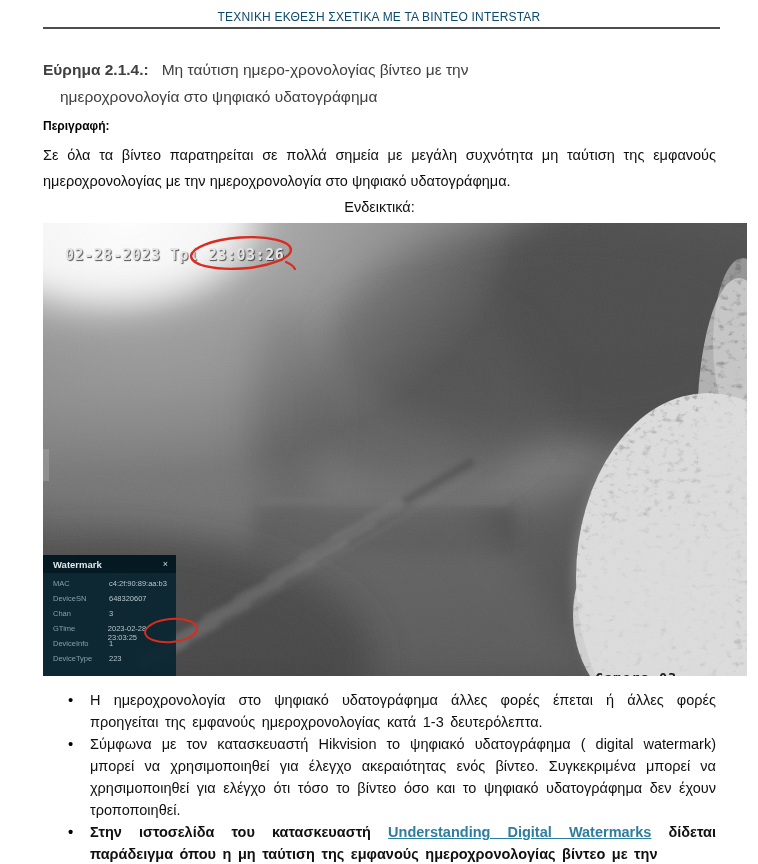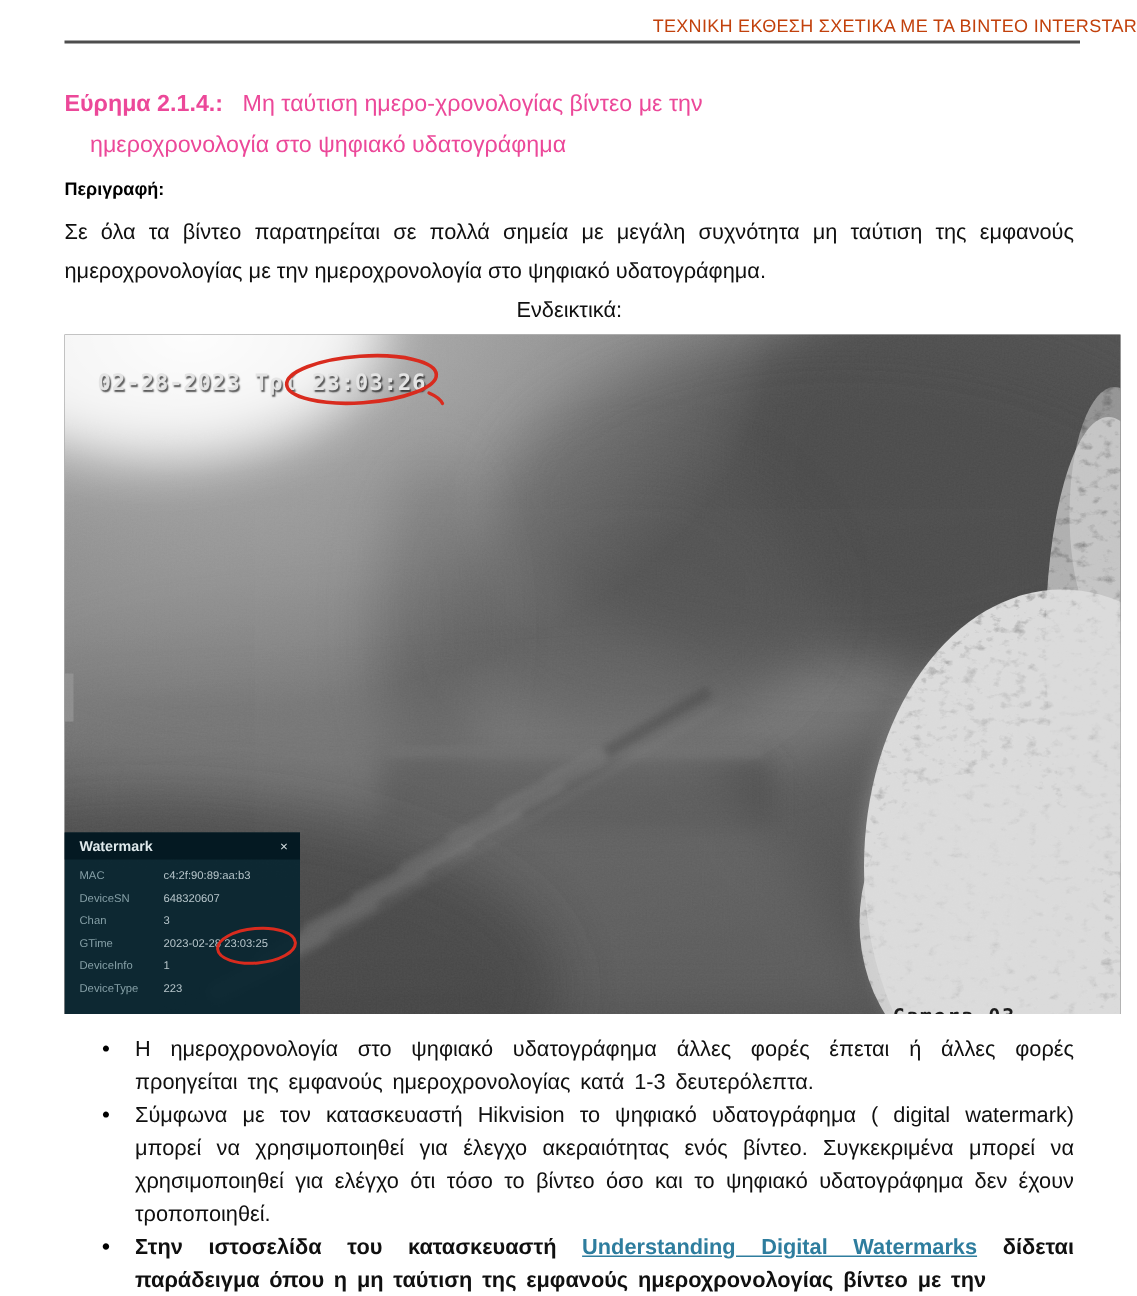--- a/index.html
+++ b/index.html
@@ -3,25 +3,25 @@
 <meta charset="utf-8">
 <style>
   html,body{margin:0;padding:0;}
   body{
     width:758px;height:864px;overflow:hidden;background:#ffffff;
     font-family:"Liberation Sans", sans-serif;color:#111;
   }
   .page{position:relative;width:758px;height:864px;background:#fff;}
 
   
-  .doc-header{padding-top:10px;text-align:right;font-size:12px;letter-spacing:.2px;color:#c2410c;}
+  .doc-header{padding-top:10px;text-align:center;font-size:12px;letter-spacing:.2px;color:#0c4a6e;}
   .rule{height:2px;background:#4d4d4d;margin:3px 38px 0 43px;}
 
   
-  .finding{margin:27px 42px 0 43px;line-height:27px;font-size:15.5px;color:#ec4899;}
+  .finding{margin:27px 42px 0 43px;line-height:27px;font-size:15.5px;color:#404040;}
   .finding .lbl{font-weight:bold;}
   .finding .t1{padding-left:13px;}
   .finding .line2{padding-left:17px;}
 
   .desc-heading{margin:9px 42px 0 43px;font-size:12px;font-weight:bold;color:#000;}
 
   .para{margin:9px 42px 0 43px;font-size:14.5px;line-height:26px;text-align:justify;color:#101010;}
   .para .indicative{text-align:center;}
 
   
@@ -38,21 +38,21 @@
   }
   .camera-label{
     position:absolute;left:552px;top:399px;
     font-family:"DejaVu Sans Mono", monospace;font-size:13.5px;font-weight:bold;
     color:#1d1d1d;letter-spacing:1px;white-space:pre;margin-top:48px;
   }
   .annot{position:absolute;pointer-events:none;}
 
   
   .wm-panel{
-    position:absolute;left:0;top:332px;width:157px;height:121px;
+    position:absolute;left:0;top:332px;width:133px;height:121px;
     background:rgba(9,38,48,.93);
   }
   .wm-head{
     height:18px;background:rgba(4,25,34,.97);
     display:flex;align-items:center;justify-content:space-between;
     padding:0 8px 0 10px;
   }
   .wm-title{font-size:9.5px;font-weight:bold;color:#dfe9ec;}
   .wm-close{font-size:9px;color:#cfd9dc;line-height:9px;}
   .wm-rows{padding-top:6px;}

